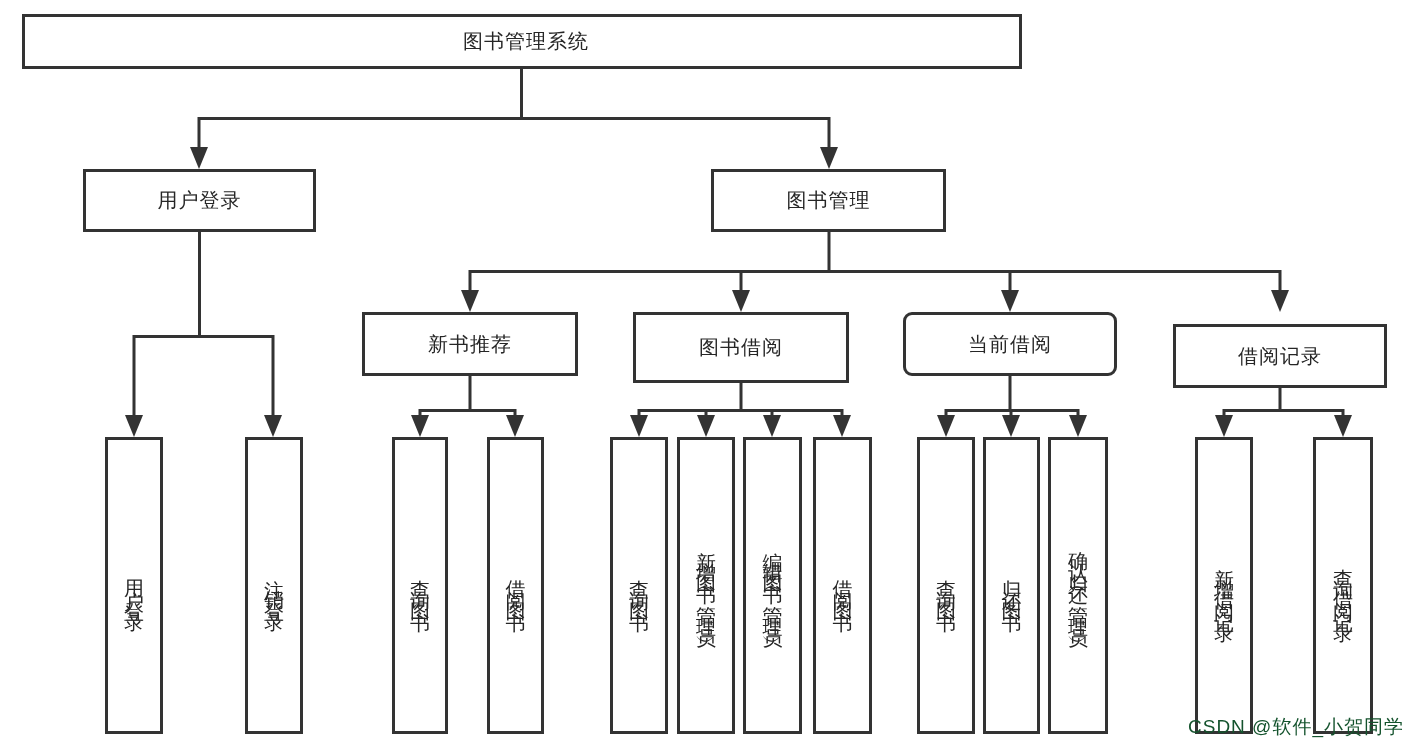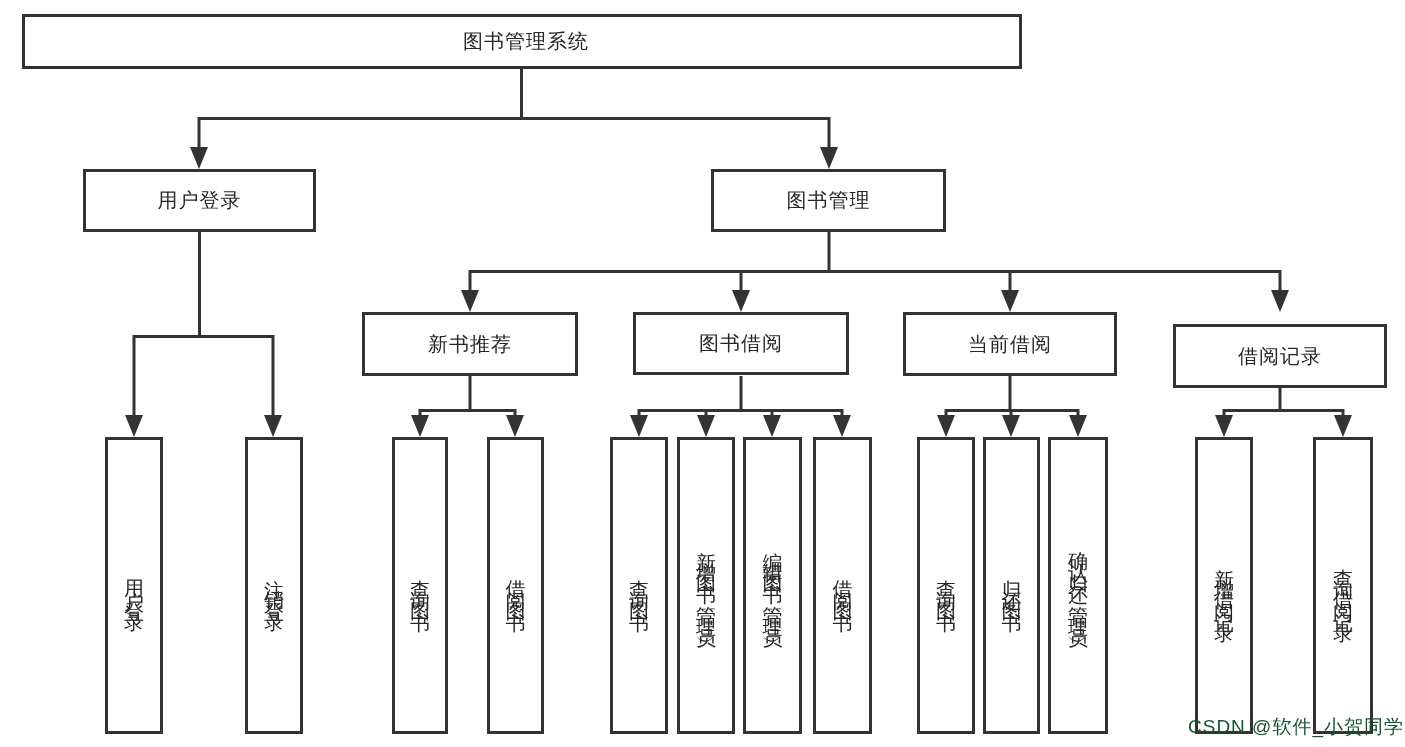--- a/index.html
+++ b/index.html
@@ -115,24 +115,24 @@
   <div class="box hbox" style="left:83px; top:169px; width:233px; height:63px;">
     <span class="lbl">用户登录</span>
   </div>
   <div class="box hbox" style="left:711px; top:169px; width:235px; height:63px;">
     <span class="lbl">图书管理</span>
   </div>
 
   <div class="box hbox" style="left:362px; top:312px; width:216px; height:64px;">
     <span class="lbl">新书推荐</span>
   </div>
-  <div class="box hbox" style="left:633px; top:312px; width:216px; height:63px;">
+  <div class="box hbox" style="left:633px; top:312px; width:216px; height:71px;">
     <span class="lbl">图书借阅</span>
   </div>
-  <div class="box hbox" style="left:903px; top:312px; width:214px; height:64px;">
+  <div class="box hbox" style="left:903px; top:312px; width:214px; height:64px;border-radius:9px;">
     <span class="lbl">当前借阅</span>
   </div>
   <div class="box hbox" style="left:1173px; top:324px; width:214px; height:64px;">
     <span class="lbl">借阅记录</span>
   </div>
 
   <div class="box vbox" style="left:105px; top:437px; width:58px; height:297px;">
     <span class="lbl vtext">用户登录</span>
   </div>
   <div class="box vbox" style="left:245px; top:437px; width:58px; height:297px;">

